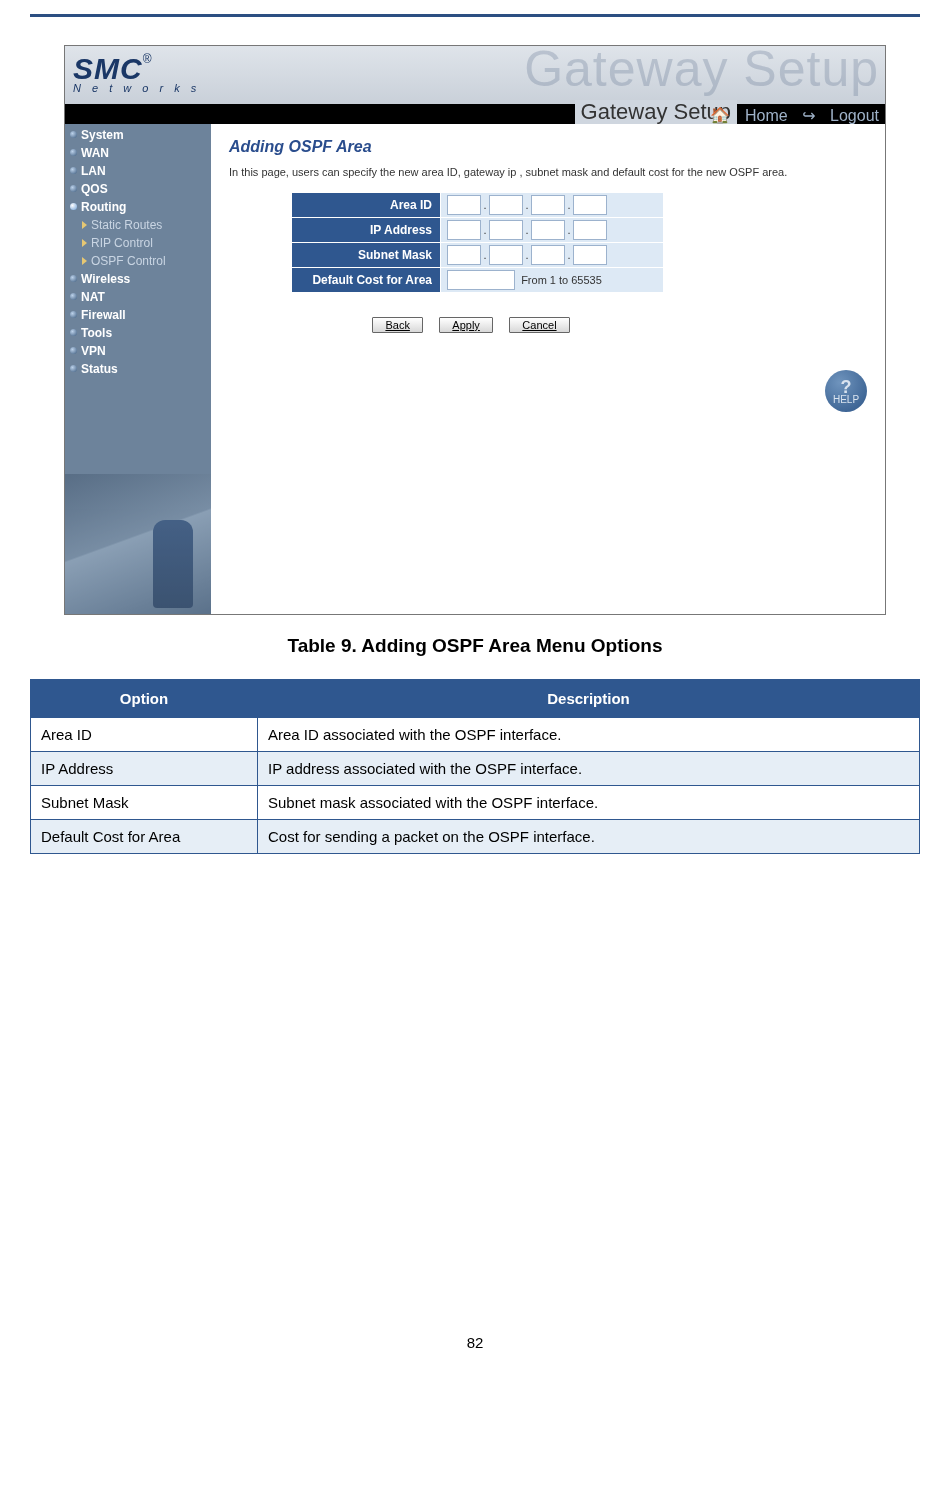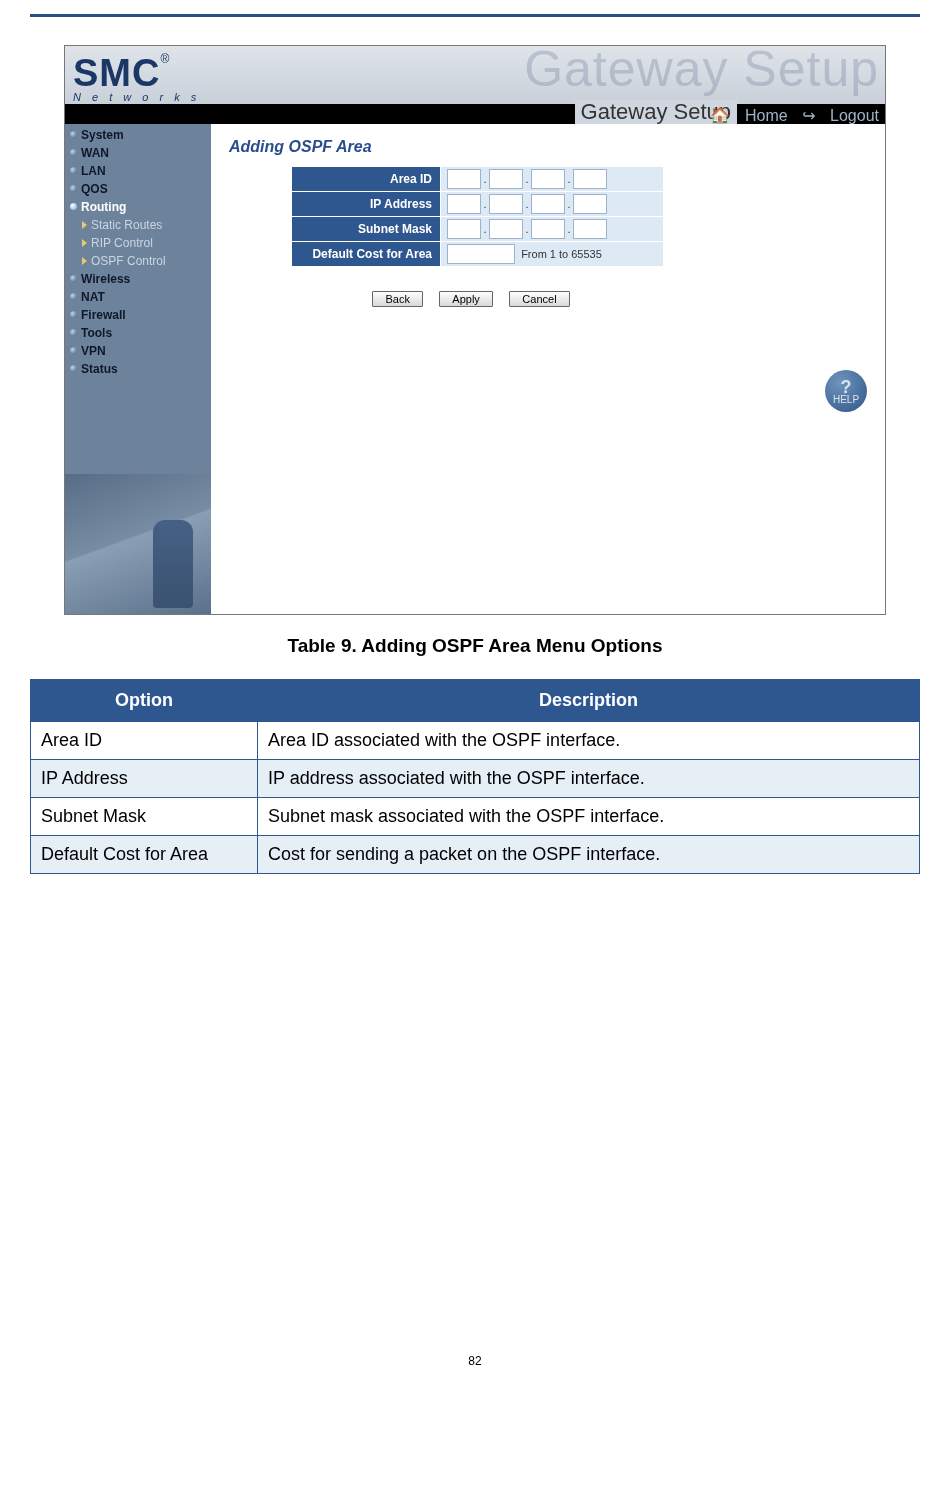--- a/index.html
+++ b/index.html
@@ -38,22 +38,23 @@
     background: linear-gradient(#dfe4ea, #c9d0d9);
     overflow: hidden;
   }
   .smc-logo {
     position: absolute;
     left: 8px;
     top: 6px;
     font-family: Arial, sans-serif;
   }
   .smc-logo .big {
-    font-size: 38px;
-    font-weight: bold;
+    font-size: 30px;
+    font-weight: bold;
+    font-style: italic;
     color: #1a3766;
     letter-spacing: 1px;
   }
   .smc-logo .reg {
     font-size: 12px;
     color: #1a3766;
     vertical-align: top;
   }
   .smc-logo .sub {
     font-size: 11px;
@@ -110,21 +111,21 @@
     position: relative;
   }
   .nav {
     list-style: none;
     margin: 0;
     padding: 2px 0 0 0;
     font-size: 12px;
   }
   .nav li {
     padding: 1px 6px 1px 16px;
-    color: #0f172a;
+    color: #ffffff;
     font-weight: bold;
     position: relative;
     line-height: 16px;
   }
   .nav li.active {
     color: #fff;
   }
   .nav li.child {
     font-weight: normal;
     padding-left: 26px;
@@ -239,20 +240,21 @@
     width: 360px;
   }
   .btn-row button {
     font-size: 11px;
     padding: 1px 12px;
     margin: 0 6px;
     border: 1px solid #666;
     border-radius: 1px;
     background: linear-gradient(#fff, #d8d8d8);
     cursor: pointer;
+    text-decoration: underline;
   }
   .help-badge {
     position: absolute;
     right: 18px;
     top: 246px;
     width: 42px;
     height: 42px;
     border-radius: 50%;
     background: radial-gradient(circle at 35% 30%, #6f94bd, #2e5688);
     color: #d9e3ef;
@@ -274,21 +276,21 @@
     text-align: center;
     font-size: 19px;
     font-weight: bold;
     margin: 18px 0 22px 0;
   }
 
   
   .opts {
     width: 100%;
     border-collapse: collapse;
-    font-size: 18px;
+    font-size: 15px;
     border-radius: 28px;
   }
   .opts th {
     background: #2f578f;
     color: #fff;
     font-weight: bold;
     padding: 10px 8px;
     border: 1px solid #2f578f;
     text-align: center;
   }
@@ -297,21 +299,21 @@
     border: 1px solid #2f578f;
     padding: 8px 10px;
     text-align: left;
   }
   .opts tr.alt td {
     background: #e6eef6;
   }
 
   .page-num {
     text-align: center;
-    font-size: 12px;
+    font-size: 15px;
     margin-top: 480px;
   }
   .footer {
     text-align: center;
     font-size: 15px;
     margin-top: 2px;
   }
 </style>
 </head>
 <body>
@@ -352,20 +354,21 @@
           <li><span class="bullet"></span><span>VPN</span></li>
           <li><span class="bullet"></span><span>Status</span></li>
         </ul>
         <div class="sidebar-img">
           <div class="figure"></div>
         </div>
       </div>
 
       <div class="shot-main">
         <h2>Adding OSPF Area</h2>
+        <div class="shot-intro">In this page, users can specify the new area ID, gateway ip , subnet mask and default cost for the new OSPF area.</div>
 
         <table class="form-table">
           <tbody>
               <tr>
             <td class="lab">Area ID</td>
             <td class="val">
               <input class="oct" style=""><span class="dot">.</span><input class="oct" style=""><span class="dot">.</span><input class="oct" style=""><span class="dot">.</span><input class="oct" style="">
             </td>
           </tr>
           <tr>

